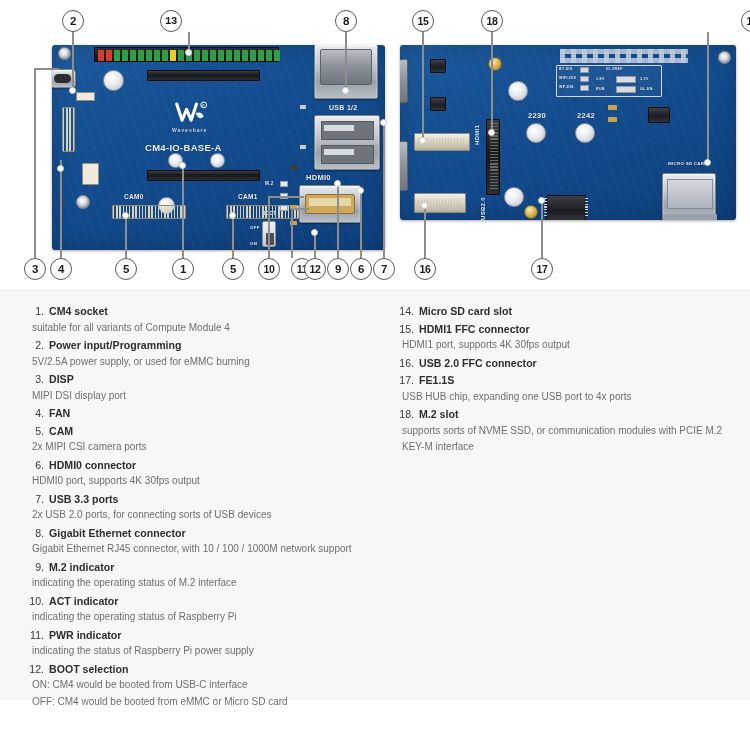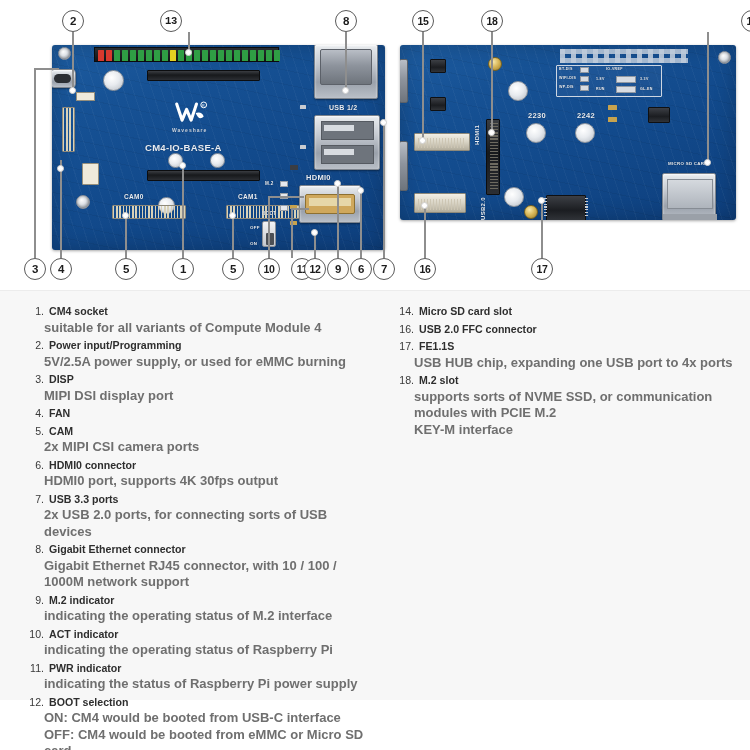--- a/index.html
+++ b/index.html
@@ -177,23 +177,23 @@
   .item-num {
     width: 18px;
     text-align: right;
     flex: 0 0 18px;
     margin-right: 5px;
     font-weight: 400;
     color: #3a3a3a;
   }
   .item-title { font-weight: 700; }
   .item-desc {
-    margin-left: 18px;
-    font-size: 13px;
-    font-weight: 700;
+    margin-left: 6px;
+    font-size: 10px;
+    font-weight: 400;
     color: #6f6f6f;
     line-height: 16.5px;
   }
 </style>
 </head>
 <body>
 
 <div id="root">
 
   <div class="photo-area">
@@ -523,20 +523,27 @@
       </div>
     <div class="legend-col" id="col-right">
         <div class="item">
           <div class="item-head">
             <span class="item-num">14.</span>
             <span class="item-title">Micro SD card slot</span>
           </div>
         </div>
         <div class="item">
           <div class="item-head">
+            <span class="item-num">15.</span>
+            <span class="item-title">HDMI1 FFC connector</span>
+          </div>
+          <div class="item-desc">HDMI1 port, supports 4K 30fps output</div>
+        </div>
+        <div class="item">
+          <div class="item-head">
             <span class="item-num">16.</span>
             <span class="item-title">USB 2.0 FFC connector</span>
           </div>
         </div>
         <div class="item">
           <div class="item-head">
             <span class="item-num">17.</span>
             <span class="item-title">FE1.1S</span>
           </div>
           <div class="item-desc">USB HUB chip, expanding one USB port to 4x ports</div>

